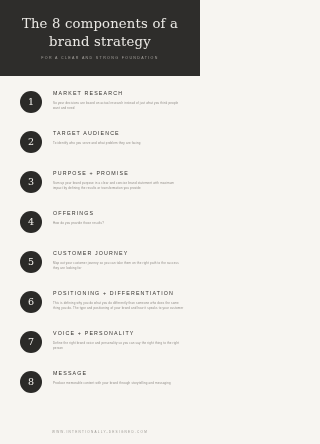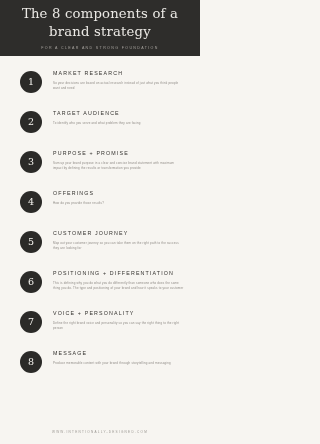--- a/index.html
+++ b/index.html
@@ -24,21 +24,21 @@
     display: flex;
     flex-direction: column;
   }
 
   
   .header {
     background: #2e2d2b;
     padding: 11px 14px 12px;
     text-align: center;
     flex: 0 0 auto;
-    height: 56px;
+    height: 76px;
     display: flex;
     flex-direction: column;
     align-items: center;
     justify-content: center;
   }
 
   .header-title {
     font-family: "DejaVu Serif", "Liberation Serif", serif;
     font-weight: 400;
     font-size: 13.2px;

